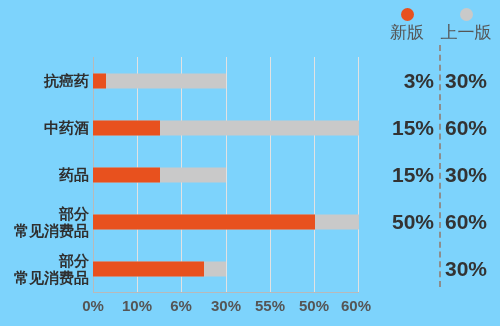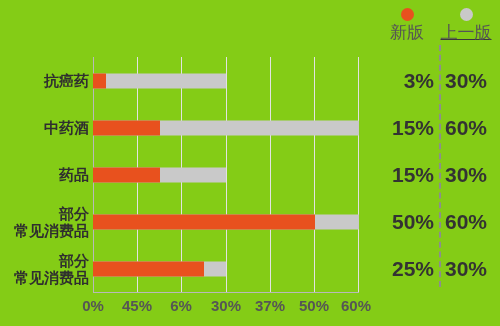--- a/index.html
+++ b/index.html
@@ -12,38 +12,38 @@
     background: #f5f5f5;
     font-family: "Liberation Sans", "DejaVu Sans", sans-serif;
     overflow: hidden;
     position: relative;
     color: #3a3a3a;
   }
 
   #root {
     position: absolute;
     inset: 0;
-    background: #84cc16;
+    background: #7dd3fc;
   }
 
   
   .legend {
     position: absolute;
     left: 380px;
     top: 4px;
     width: 118px;
     height: 50px;
   }
   .legend-col {
     position: absolute;
     top: 0;
     text-align: center;
   }
   .legend-col.new  { left: 0px;  width: 54px; }
-  .legend-col.prev { left: 54px; width: 64px; text-decoration: underline; }
+  .legend-col.prev { left: 54px; width: 64px; }
 
   .legend-dot {
     width: 13px;
     height: 13px;
     border-radius: 50%;
     margin: 4px auto 2px auto;
     display: block;
   }
   .legend-dot.orange { background: #e8511e; }
   .legend-dot.grey   { background: #c9c9c9; }
@@ -285,24 +285,24 @@
         <div class="bar-track" style="width:100%">
           <div class="bar-grey" style="width: 50%; background: rgb(201, 201, 201);"></div>
           <div class="bar-orange" style="width: 41.6667%; background: rgb(232, 81, 30);"></div>
         </div>
       </div>
     </div>
   </div>
 
   <div class="xticks">
     <div class="xtick" style="left:0px">0%</div>
-    <div class="xtick" style="left:44px">45%</div>
+    <div class="xtick" style="left:44px">10%</div>
     <div class="xtick" style="left:88px">6%</div>
     <div class="xtick" style="left:133px">30%</div>
-    <div class="xtick" style="left:177px">37%</div>
+    <div class="xtick" style="left:177px">55%</div>
     <div class="xtick" style="left:221px">50%</div>
     <div class="xtick" style="left:263px">60%</div>
   </div>
 
   <div class="values">
     <div class="vdivider"></div>
 
     <div class="vrow" style="top:0px">
       <div class="vcell new">3%</div>
       <div class="vcell prev">30%</div>
@@ -313,18 +313,17 @@
     </div>
     <div class="vrow" style="top:94px">
       <div class="vcell new">15%</div>
       <div class="vcell prev">30%</div>
     </div>
     <div class="vrow" style="top:141px">
       <div class="vcell new">50%</div>
       <div class="vcell prev">60%</div>
     </div>
     <div class="vrow" style="top:188px">
-      <div class="vcell new">25%</div>
       <div class="vcell prev">30%</div>
     </div>
   </div>
 
 </div>
 
 </body></html>

